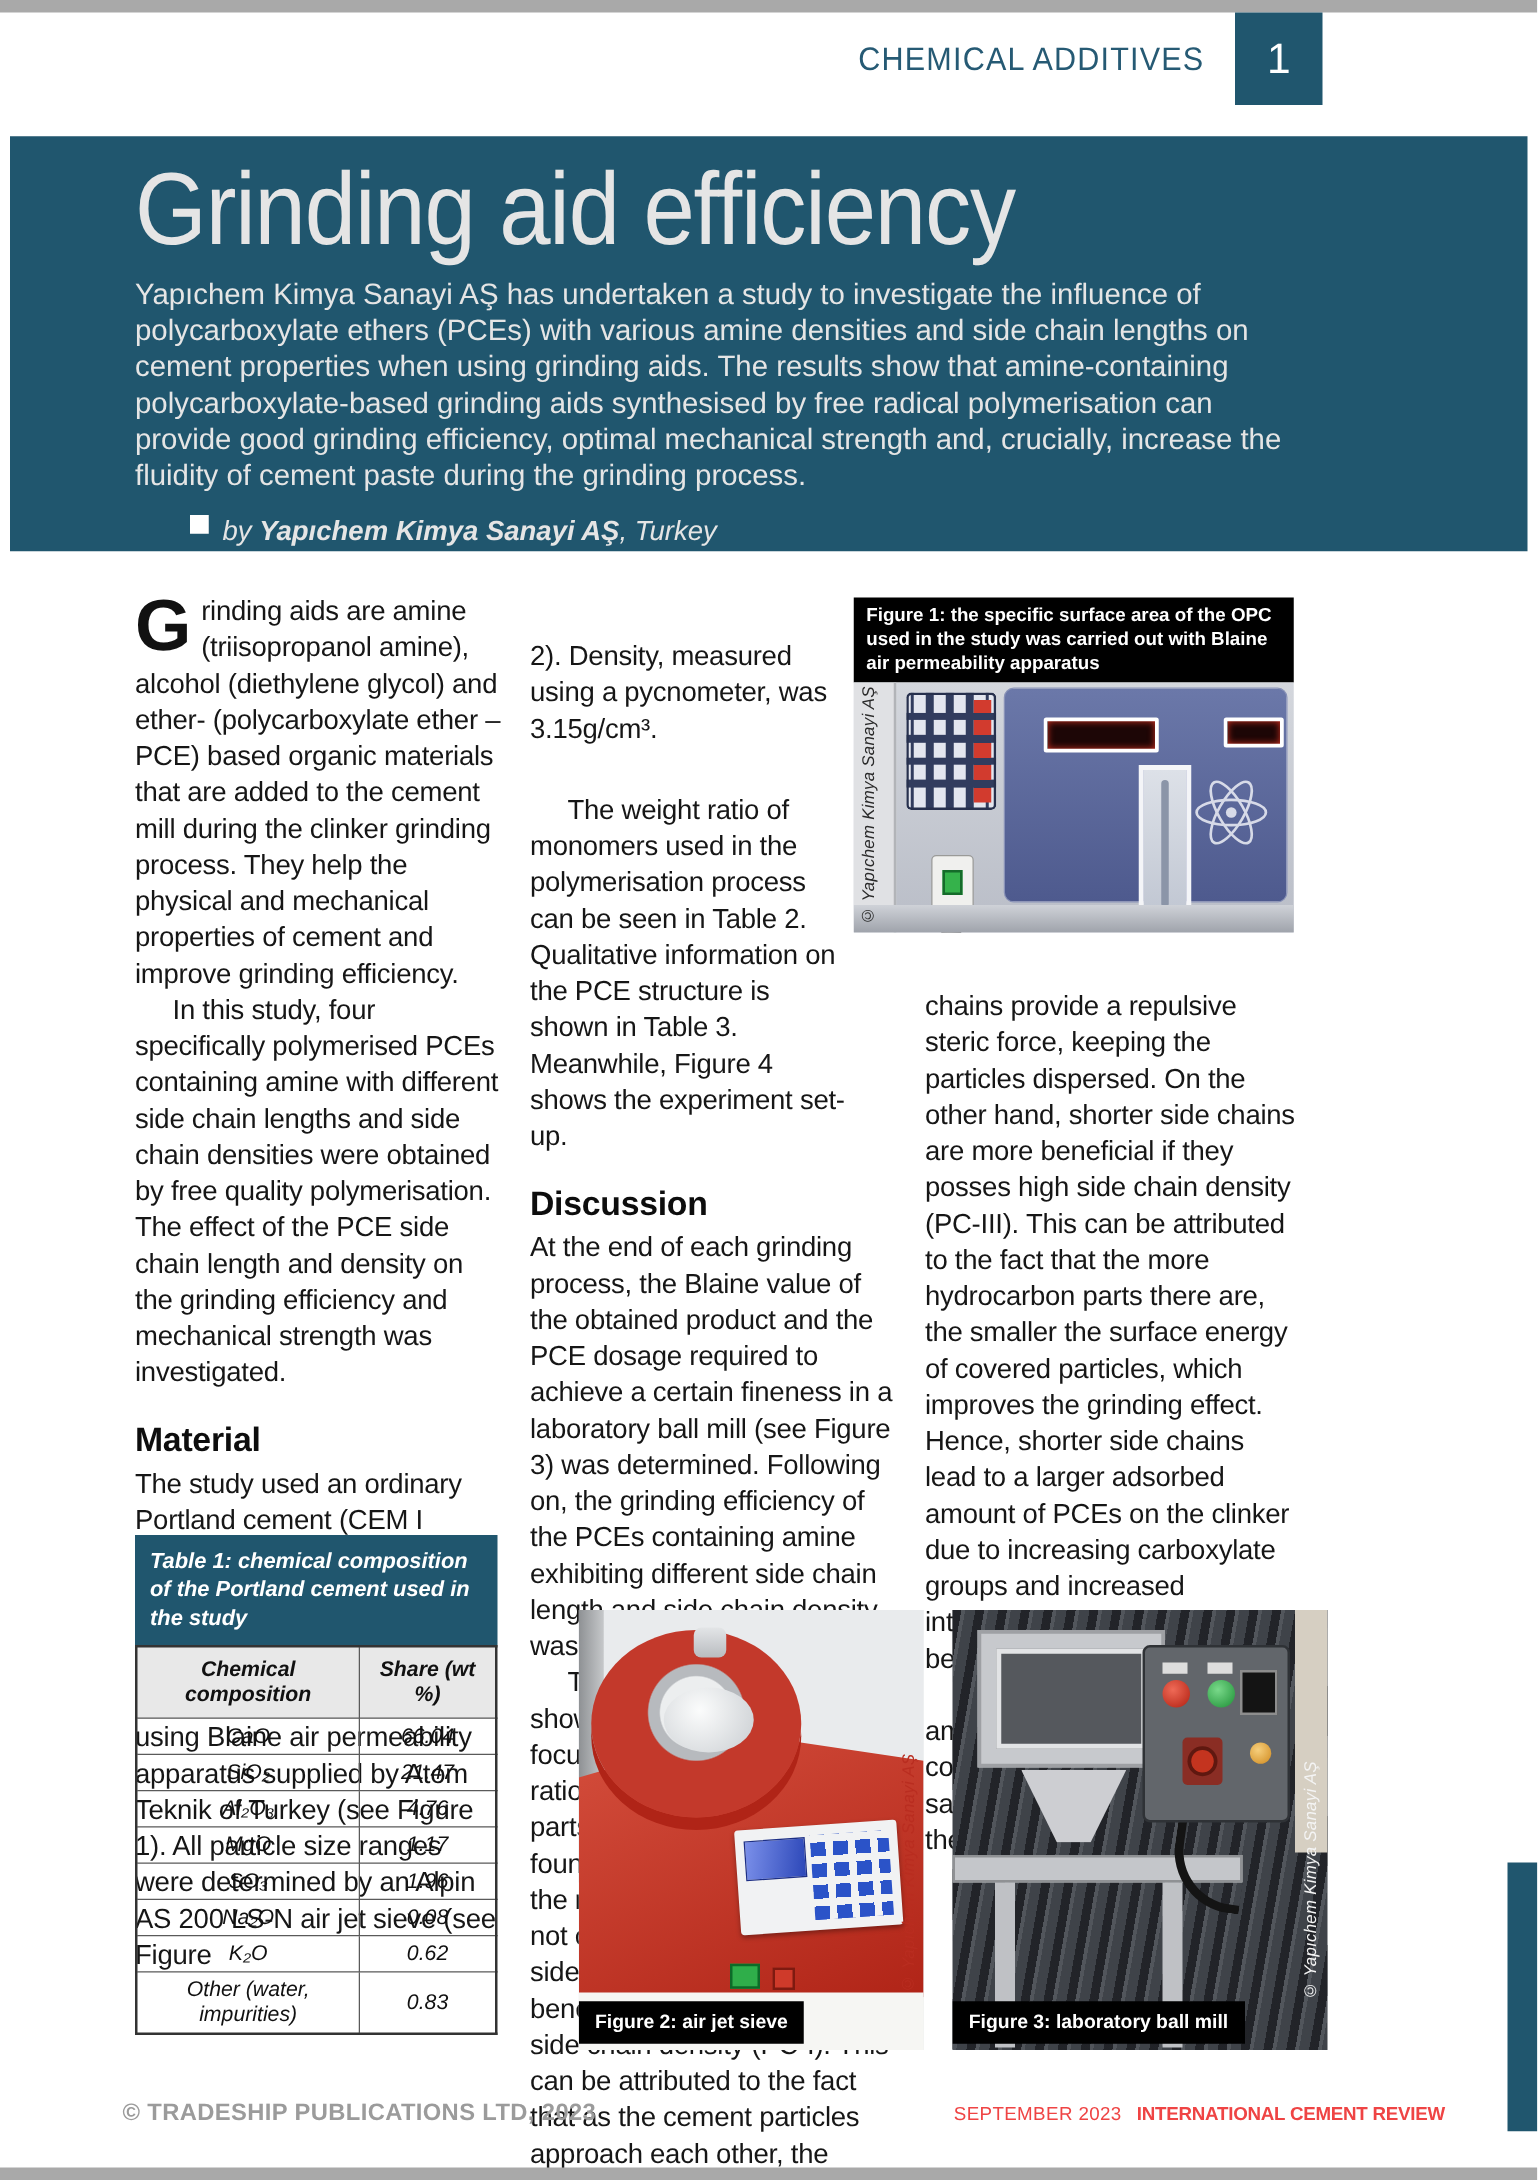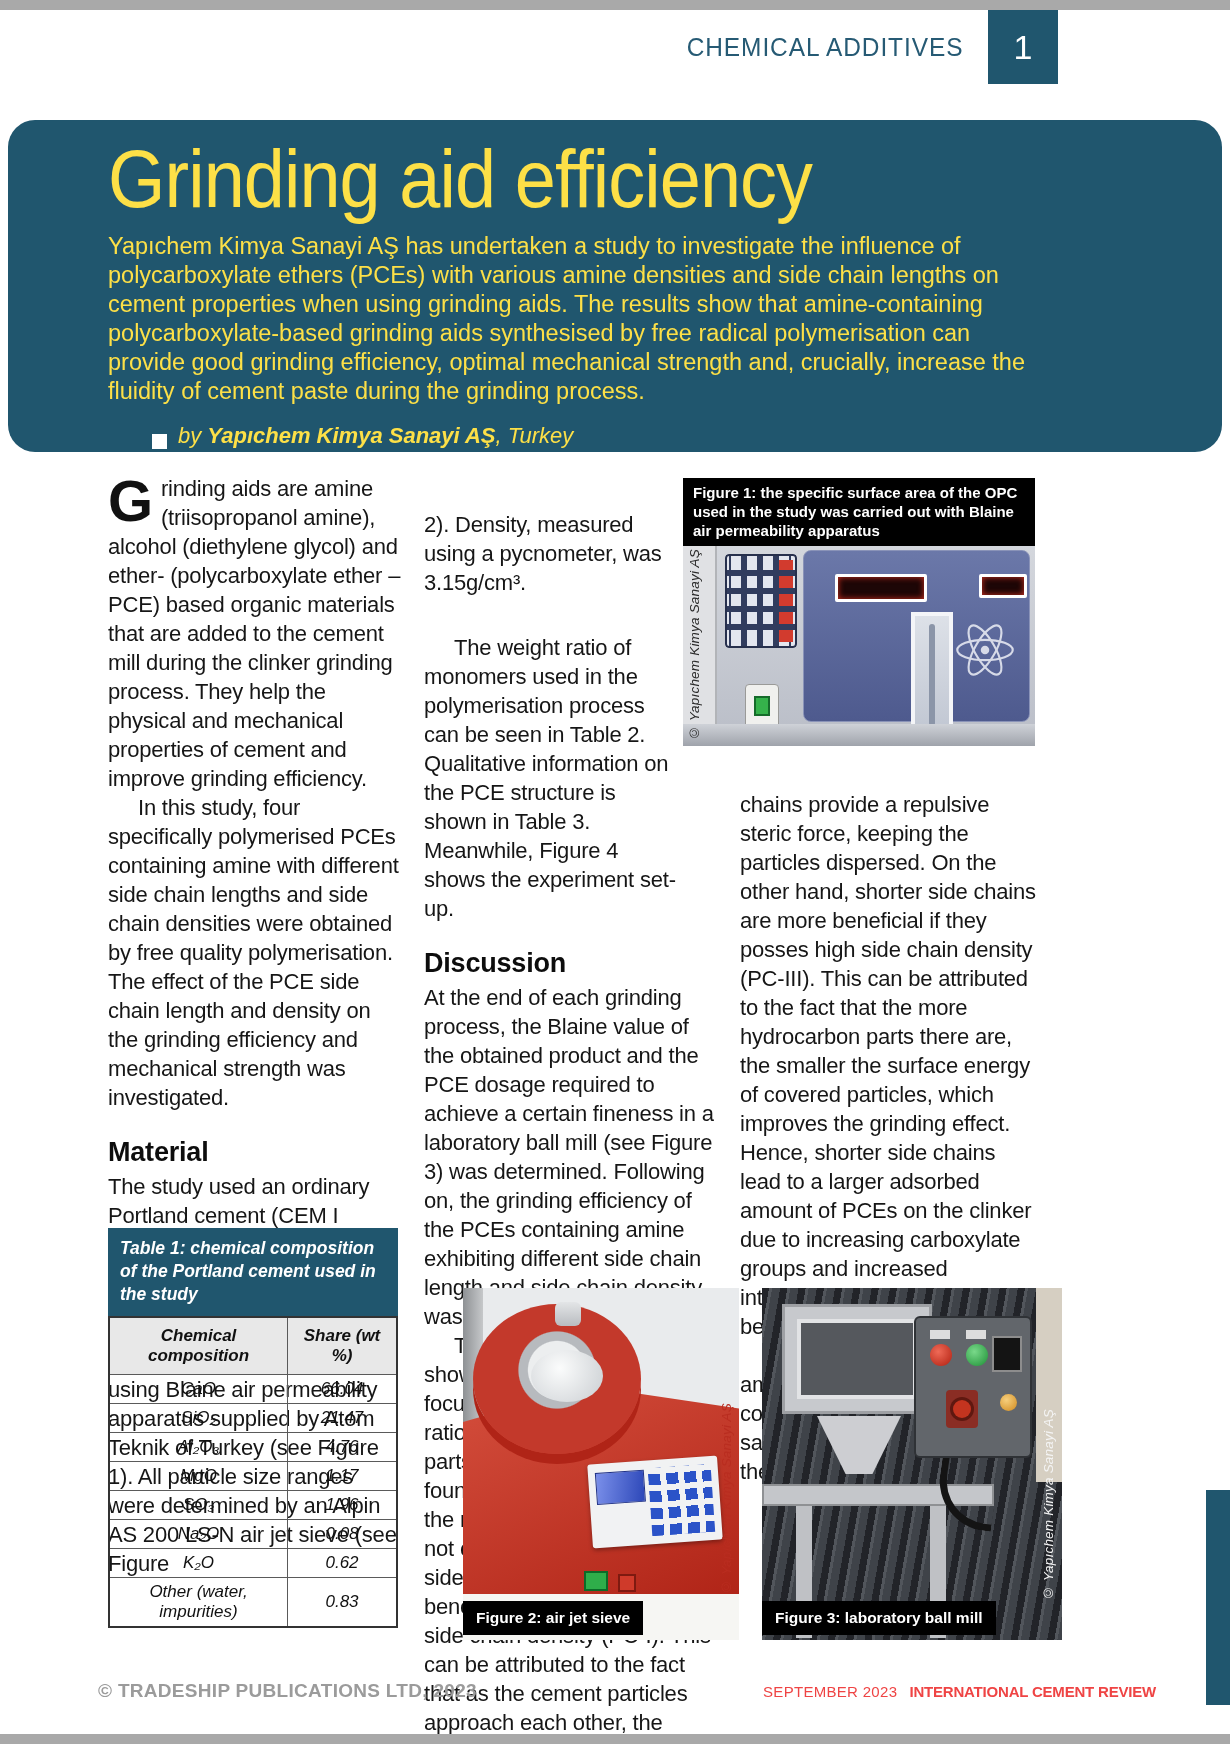--- a/index.html
+++ b/index.html
@@ -19,30 +19,30 @@
   }
   .masthead span{ display:inline-block; transform:scaleX(.94); transform-origin:right center; }
   .page-num-box {
     position:absolute; left:988px; top:10px; width:70px; height:74px;
     background:var(--accent); color:#fff; font-size:34px;
     display:flex; align-items:center; justify-content:center;
   }
 
   
   .hero {
-    position:absolute; left:8px; top:120px; width:1214px; height:332px;
-    background:var(--accent); color:#fde047; padding:16px 0 0 100px;border-radius:27px;
+    position:absolute; left:8px; top:109px; width:1214px; height:332px;
+    background:var(--accent); color:#e5e5e5; padding:16px 0 0 100px;
   }
   .hero-title {
     font-size:82px; font-weight:400; letter-spacing:-1px; line-height:1.05;
     display:inline-block; transform:scaleX(.9); transform-origin:left center;
     white-space:nowrap;
   }
   .hero-intro { margin-top:10px; width:945px; font-size:23.5px; line-height:29px; font-weight:400; }
-  .hero-byline { margin-top:17px; display:flex; align-items:flex-end; gap:11px; font-size:22px; font-style:italic;padding-left:44px; }
+  .hero-byline { margin-top:17px; display:flex; align-items:flex-start; gap:11px; font-size:22px; font-style:italic;padding-left:44px; }
   .byline-square { width:15px; height:15px; background:#fff; flex:0 0 auto; }
   .byline-author { font-weight:bold; }
 
   
   .col { position:absolute; font-size:22px; line-height:29px; letter-spacing:-.2px; color:#161616; }
   .col p { margin:0; }
   .col p.indent { text-indent:30px; }
   .col1 { left:108px; top:474px; width:294px; }
   .col2 { left:424px; top:474px; width:294px; }
   .col2 .narrow { width:258px;margin-top:36px; }

